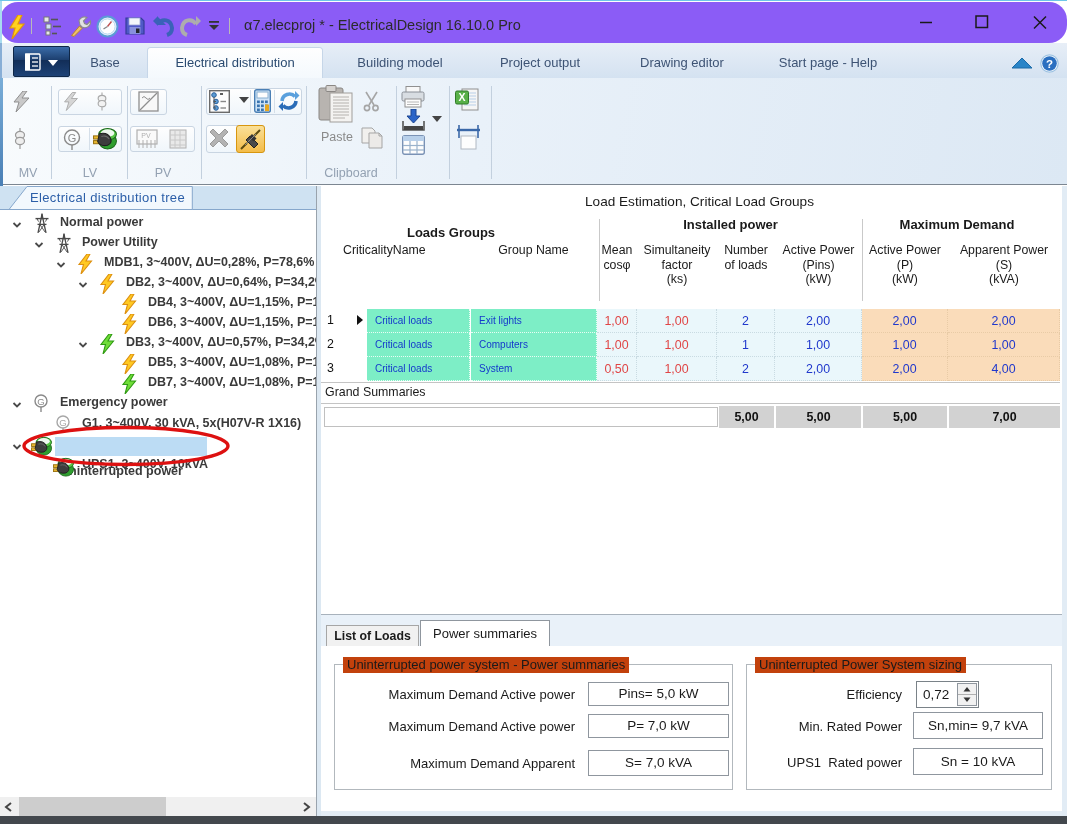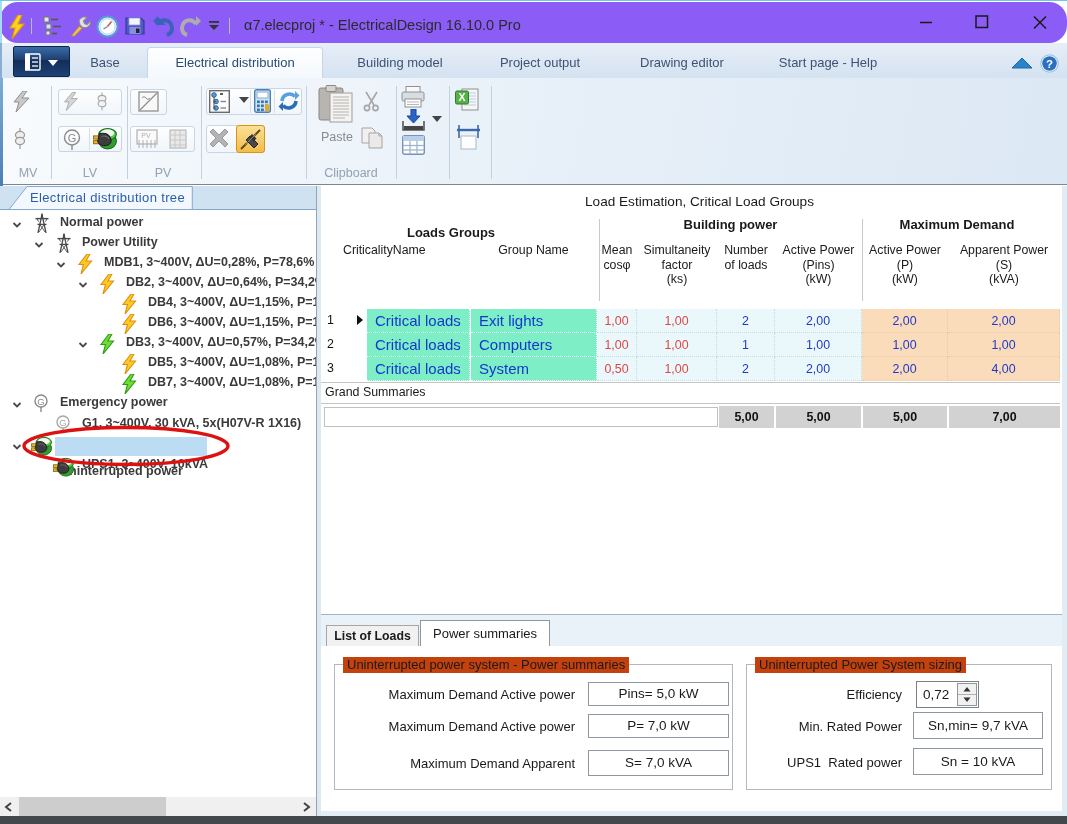--- a/index.html
+++ b/index.html
@@ -34,21 +34,21 @@
 
 #rightgap{left:317px;top:185px;width:4px;height:630px;background:#dce8f2;}
 #rightpanel{left:321px;top:185px;width:741px;height:630px;background:#fff;}
 #rightedge{left:1062px;top:185px;width:5px;height:630px;background:#e2ecf5;}
 
 #bottomstrip{left:0;top:815px;width:1067px;height:9px;background:#43484d;}
 
 .hdrband{top:31px;height:22px;font-weight:bold;font-size:13px;color:#1a1a1a;text-align:center;}
 .hdr2{font-size:12.3px;color:#1a1a1a;text-align:center;line-height:14.5px;}
 .vline{background:#c9c9c9;width:1px;}
-.mint{background:#7deec6;color:#1438cc;font-size:15px;line-height:24px;padding-left:8px;box-sizing:border-box;border-right:1px dotted #e8fdf4;border-bottom:1px dotted #e8fdf4;}
+.mint{background:#7deec6;color:#1438cc;font-size:10px;line-height:24px;padding-left:8px;box-sizing:border-box;border-right:1px dotted #e8fdf4;border-bottom:1px dotted #e8fdf4;}
 #ledge1{left:0;top:0;width:2px;height:42px;background:#a8dcf0;}
 #ledge2{left:0;top:42px;width:2px;height:35px;background:#88aed6;}
 #ledge3{left:0;top:77px;width:3px;height:108px;background:linear-gradient(#7aaed8,#4a7fb5);}
 .cellv{font-size:12.4px;line-height:24px;text-align:center;box-sizing:border-box;}
 .pblue{background:#eaf7fb;border-right:1px dotted #c9dbe2;border-bottom:1px dotted #c9dbe2;}
 .porange{background:#fadcba;border-right:1px dotted #e8cba6;border-bottom:1px dotted #e8cba6;}
 .red{color:#e04545;}
 .blue{color:#2038cc;}
 .gray5{background:#d2d2d2;font-weight:bold;font-size:12.4px;line-height:22px;text-align:center;color:#111;}
 
@@ -494,21 +494,21 @@
   </svg>
   <div id="rightgap" class="abs"></div>
   <div id="ledge1" class="abs"></div>
   <div id="ledge2" class="abs"></div>
   <div id="ledge3" class="abs"></div>
   <div id="rightpanel" class="abs">
 
     <div class="abs" style="left:8px;top:8px;width:741px;text-align:center;font-size:13.6px;color:#1a1a1a;">Load Estimation, Critical Load Groups</div>
 
     <div class="hdrband abs" style="left:0px;width:260px;margin-top:8px;">Loads Groups</div>
-    <div class="hdrband abs" style="left:278px;width:263px;">Building power</div>
+    <div class="hdrband abs" style="left:278px;width:263px;">Installed power</div>
     <div class="hdrband abs" style="left:541px;width:190px;">Maximum Demand</div>
     <div class="vline abs" style="left:278px;top:33px;height:82px;"></div>
     <div class="vline abs" style="left:541px;top:33px;height:82px;"></div>
 
     <div class="hdr2 abs" style="left:22px;top:57px;width:120px;text-align:left;">CriticalityName</div>
     <div class="hdr2 abs" style="left:149px;top:57px;width:127px;">Group Name</div>
     <div class="hdr2 abs" style="left:276px;top:57px;width:40px;">Mean<br>cosφ</div>
     <div class="hdr2 abs" style="left:316px;top:57px;width:80px;">Simultaneity<br>factor<br>(ks)</div>
     <div class="hdr2 abs" style="left:396px;top:57px;width:58px;">Number<br>of loads</div>
     <div class="hdr2 abs" style="left:454px;top:57px;width:87px;">Active Power<br>(Pins)<br>(kW)</div>

